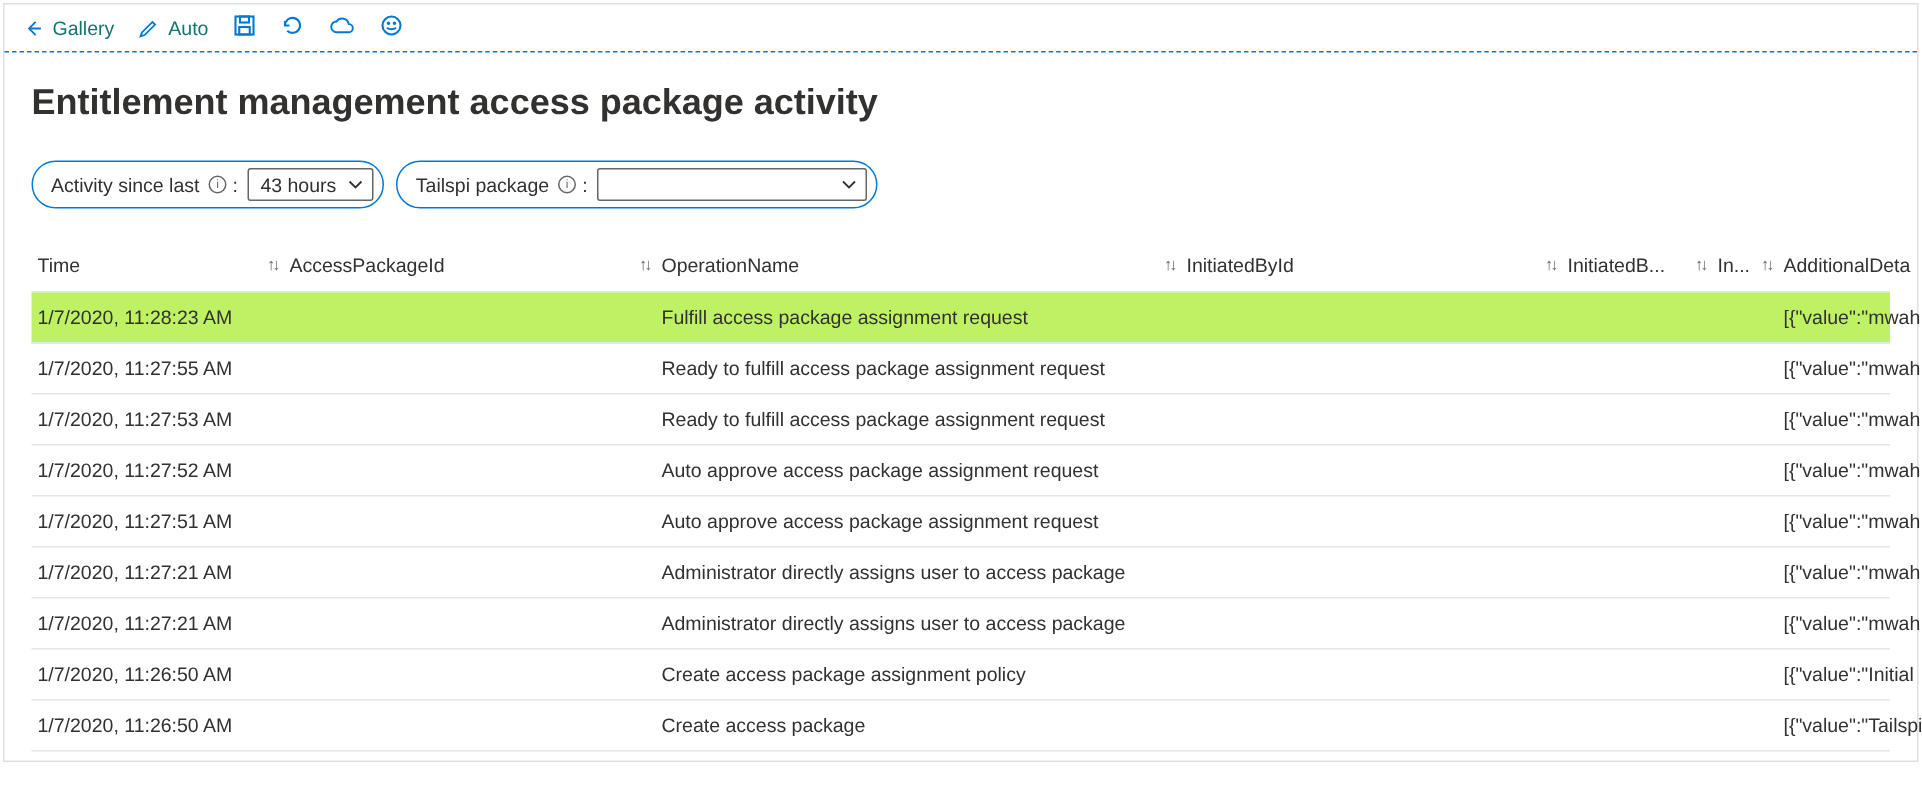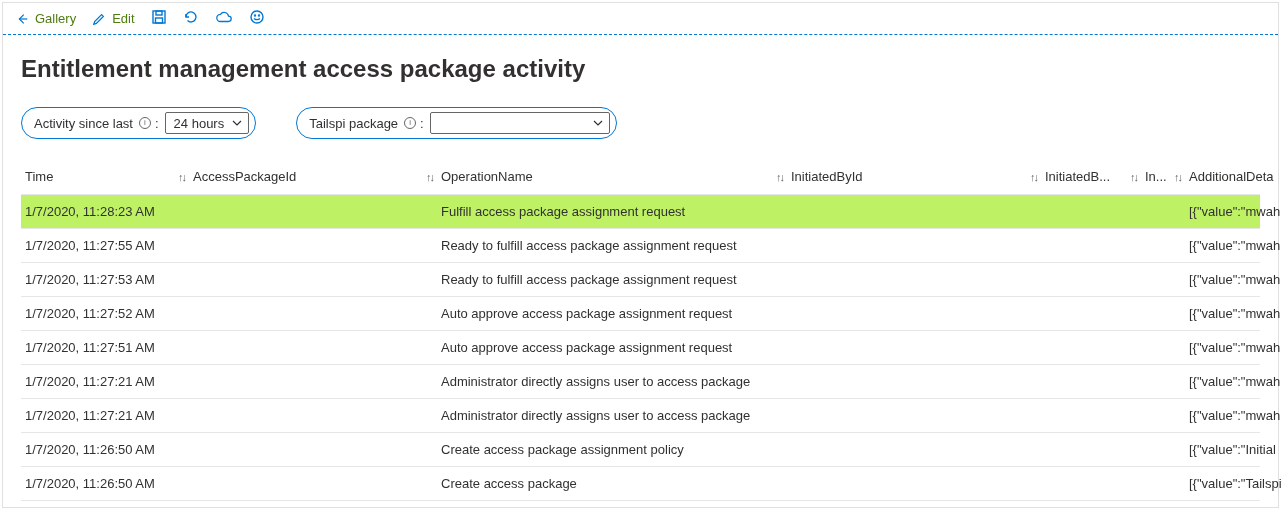--- a/index.html
+++ b/index.html
@@ -22,35 +22,35 @@
     display: flex;
     align-items: center;
     gap: 16px;
     padding: 6px 12px;
     border-bottom: 1px dashed #0078d4;
   }
   .toolbar-item {
     display: inline-flex;
     align-items: center;
     gap: 6px;
-    color: #4d7c0f;
+    color: #0f766e;
     cursor: pointer;
     font-size: 13px;
   }
   .toolbar-item svg { display: block; }
   .icon-only { color: #0078d4; cursor: pointer; }
 
   .content { padding: 12px 18px 6px 18px; }
   .title {
     font-size: 24px;
     font-weight: 700;
     margin: 8px 0 24px 0;
   }
 
-  .filters { display: flex; gap: 40px; margin-bottom: 20px; }
+  .filters { display: flex; gap: 8px; margin-bottom: 20px; }
   .pill {
     display: inline-flex;
     align-items: center;
     border: 1px solid #0078d4;
     border-radius: 18px;
     height: 32px;
     padding: 0 4px 0 12px;
     font-size: 13px;
     color: #323130;
   }
@@ -134,21 +134,21 @@
       <svg width="14" height="14" viewBox="0 0 16 16" fill="none" stroke="#0078d4" stroke-width="1.4">
           <path d="M10 3 L5 8 L10 13"></path>
           <path d="M5 8 H14"></path>
         </svg>
       <span>Gallery</span>
     </span>
     <span class="toolbar-item">
       <svg width="14" height="14" viewBox="0 0 16 16" fill="none" stroke="#0078d4" stroke-width="1.4">
           <path d="M2 14 L3 11 L11 3 L13 5 L5 13 Z"></path>
         </svg>
-      <span>Edit</span>
+      <span>Auto</span>
     </span>
     <span class="icon-only">
       <svg width="16" height="16" viewBox="0 0 16 16" fill="none" stroke="#0078d4" stroke-width="1.4">
           <rect x="2" y="2" width="12" height="12"></rect>
           <rect x="5" y="2" width="6" height="4"></rect>
           <rect x="4.5" y="9" width="7" height="5"></rect>
         </svg>
     </span>
     <span class="icon-only">
       <svg width="16" height="16" viewBox="0 0 16 16" fill="none" stroke="#0078d4" stroke-width="1.4">
@@ -175,21 +175,21 @@
     <div class="title">Entitlement management access package activity</div>
 
     <div class="filters">
       <div class="pill">
         <span class="pill-label">
           <span>Activity since last</span>
           <span class="info-icon">i</span>
         </span>
         <span class="colon">:</span>
         <span class="pill-select">
-          <span>24 hours</span>
+          <span>43 hours</span>
           <svg class="chev" width="10" height="10" viewBox="0 0 10 10" fill="none" stroke="#323130" stroke-width="1.2">
               <path d="M1 3 L5 7 L9 3"></path>
             </svg>
         </span>
       </div>
 
       <div class="pill">
         <span class="pill-label">
           <span>Tailspi package</span>
           <span class="info-icon">i</span>

